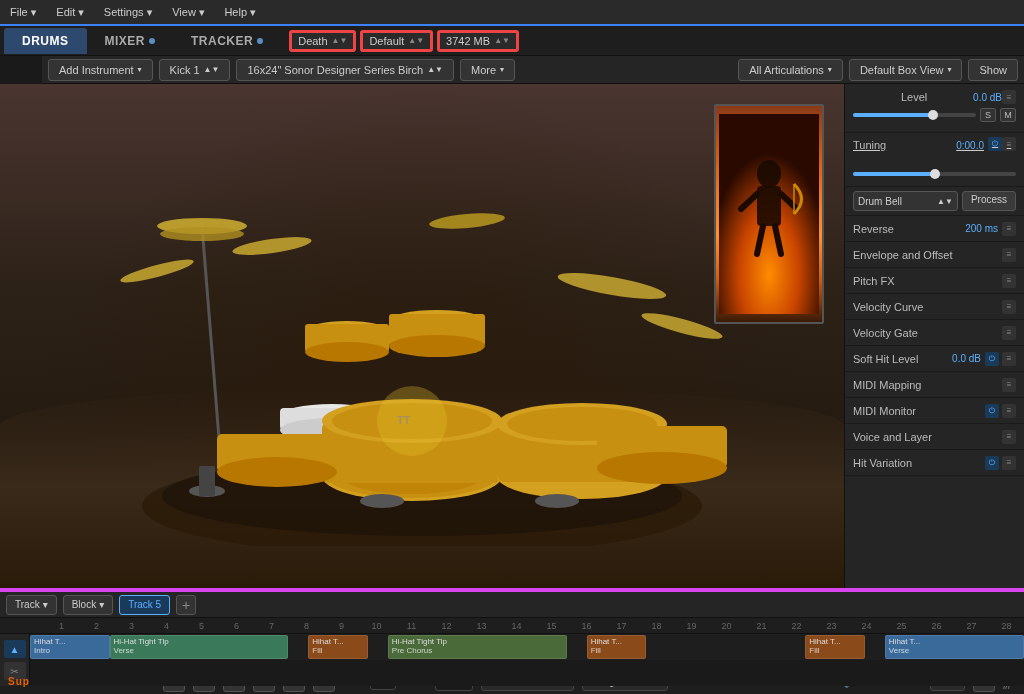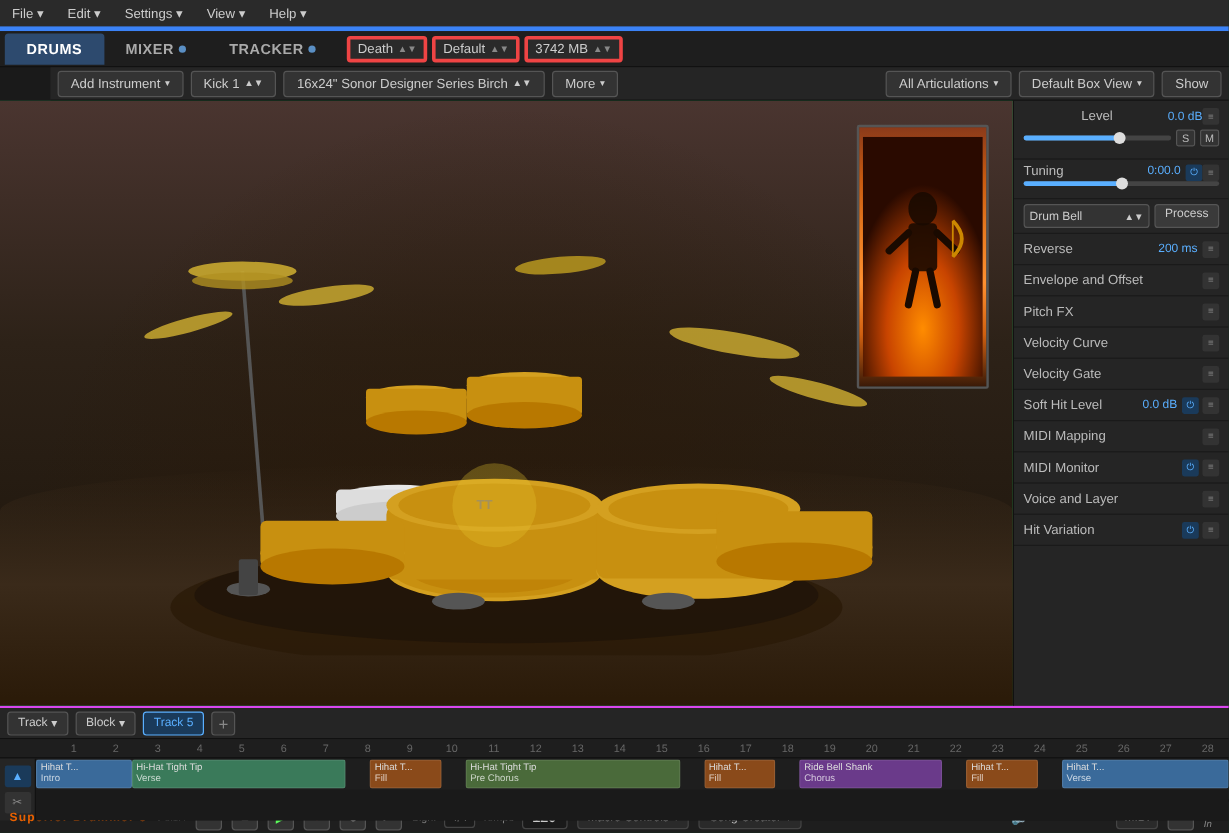--- a/index.html
+++ b/index.html
@@ -4,21 +4,21 @@
   <style>
     * { margin: 0; padding: 0; box-sizing: border-box; }
     body { width: 1024px; height: 694px; background: #1a1a1a; font-family: 'Arial', sans-serif; font-size: 11px; color: #ccc; overflow: hidden; }
 
     
     #menu-bar {
       height: 26px;
       background: #2a2a2a;
       display: flex;
       align-items: center;
-      border-bottom: 4px solid #3b82f6;
+      border-bottom: 2px solid #3b82f6;
     }
     .menu-item {
       padding: 0 10px;
       height: 100%;
       display: flex;
       align-items: center;
       color: #ccc;
       cursor: pointer;
       font-size: 11px;
     }
@@ -107,21 +107,21 @@
     
     #main-content {
       display: flex;
       height: calc(694px - 26px - 30px - 28px - 78px - 68px);
       
     }
 
     
     #drum-area {
       flex: 1;
-      background: #15803d;
+      background: #a16207;
       position: relative;
       overflow: hidden;
     }
 
     
     .drum-kit-bg {
       position: absolute;
       inset: 0;
       background: 
         radial-gradient(ellipse at 50% 90%, #2a1a0a 0%, transparent 70%),
@@ -233,22 +233,23 @@
       cursor: pointer;
     }
 
     
     .tuning-section {
       padding: 4px 8px;
       border-bottom: 1px solid #1a1a1a;
     }
     .tuning-row {
       display: flex;
-      align-items: flex-start;
-      margin-bottom: 0;
+      align-items: flex-end;
+      margin-bottom: 21px;
+      text-decoration: underline;
     }
     .tuning-label { font-size: 11px; color: #bbb; flex: 1; }
     .tuning-value { font-size: 10px; color: #5aafff; margin-right: 4px; }
 
     
     .drumhead-section {
       display: flex;
       align-items: center;
       padding: 4px 8px;
       border-bottom: 1px solid #1a1a1a;
@@ -275,21 +276,21 @@
       padding: 2px 8px;
       height: 20px;
       font-size: 10px;
       cursor: pointer;
     }
 
     
     #bottom-area {
       height: 78px;
       background: #1e1e1e;
-      border-top: 2px solid #d946ef;
+      border-top: 4px solid #d946ef;
     }
 
     
     #track-controls {
       height: 26px;
       background: #252525;
       display: flex;
       align-items: center;
       border-bottom: 1px solid #111;
       padding: 0 6px;
@@ -893,24 +894,20 @@
             <div class="block-label">Fill</div>
           </div>
           <div class="block" style="left: 36%; width: 18%; background-color: rgb(74, 106, 58);">
             <div class="block-name">Hi-Hat Tight Tip</div>
             <div class="block-label">Pre Chorus</div>
           </div>
           <div class="block" style="left: 56%; width: 6%; background-color: rgb(138, 74, 26);">
             <div class="block-name">Hihat T...</div>
             <div class="block-label">Fill</div>
           </div>
-          <div class="block" style="left: 64%; width: 12%; background-color: rgb(106, 58, 138);">
-            <div class="block-name">Ride Bell Shank</div>
-            <div class="block-label">Chorus</div>
-          </div>
           <div class="block" style="left: 78%; width: 6%; background-color: rgb(138, 74, 26);">
             <div class="block-name">Hihat T...</div>
             <div class="block-label">Fill</div>
           </div>
           <div class="block" style="left: 86%; width: 14%; background-color: rgb(58, 106, 154);">
             <div class="block-name">Hihat T...</div>
             <div class="block-label">Verse</div>
           </div>
         </div>
       <div class="block-row" style="background:#1a1a1a;">

